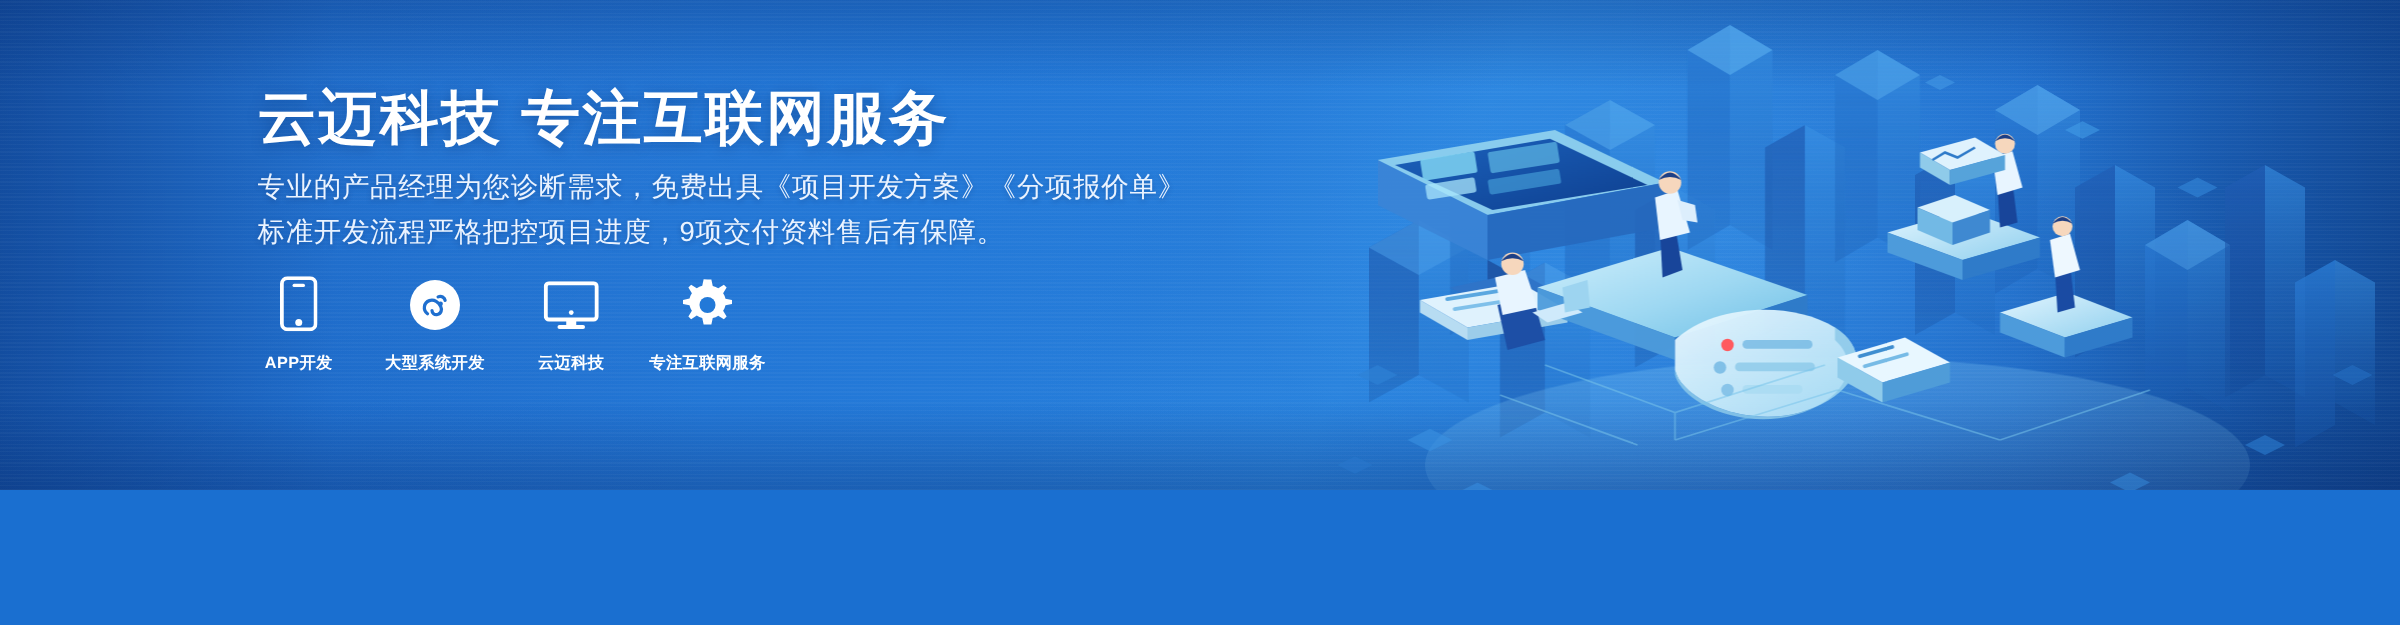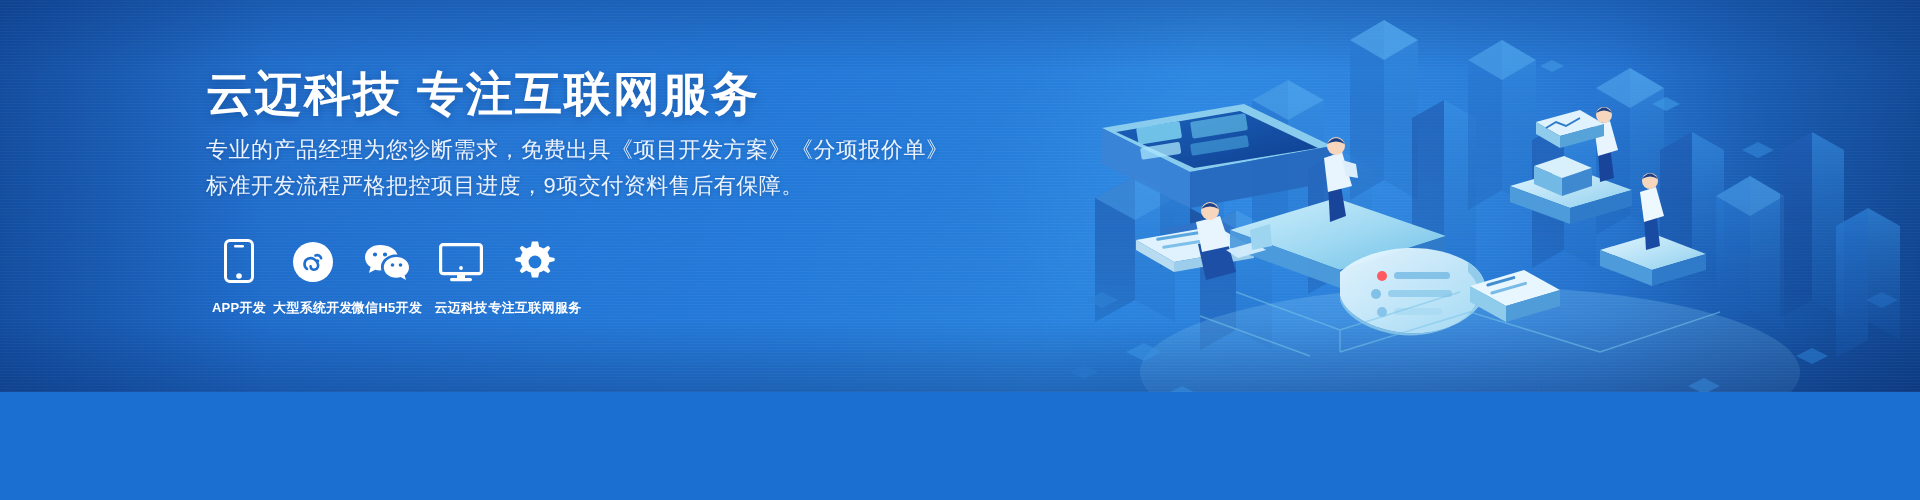--- a/index.html
+++ b/index.html
@@ -37,21 +37,21 @@
     text-shadow:0 2px 10px rgba(5,40,100,0.35);
   }
   .sub{margin-top:11px;}
   .sub-line{
     font-size:22px;color:#eaf3ff;line-height:1.62;white-space:nowrap;
     letter-spacing:0.5px;font-weight:normal;
     text-shadow:0 1px 4px rgba(5,40,100,0.30);
   }
 
   
-  .icons{position:absolute;left:202px;top:237px;display:flex;z-index:20;}
+  .icons{position:absolute;left:202px;top:219px;display:flex;z-index:20;gap:35px;}
   .icon-cell{
     width:74px;display:flex;flex-direction:column;align-items:center;
     margin-right:0px;
   }
   .icon-box{height:46px;display:flex;align-items:flex-end;justify-content:center;}
   .icon-box svg{display:block;}
   .icon-label{
     margin-top:16px;font-size:13px;color:#ffffff;white-space:nowrap;
     font-weight:bold;letter-spacing:0.3px;
   }
@@ -314,33 +314,20 @@
         <svg width="42" height="42" viewBox="0 0 42 42">
           <circle cx="21" cy="21" r="20" fill="#ffffff"></circle>
           <path d="M15 28 c-4 -3 -3 -9 1.5 -10.5 c4 -1.3 7.5 1.5 9 4.5 c1.4 2.8 0.4 6 -2.5 6.6 c-2.6 0.6 -4.4 -1.2 -4.4 -3.2" fill="none" stroke="#1f6fcf" stroke-width="2.6" stroke-linecap="round"></path>
           <path d="M23.5 14.5 c2.6 -1.1 5.2 0.4 5.6 2.8" fill="none" stroke="#1f6fcf" stroke-width="2.6" stroke-linecap="round"></path>
           <circle cx="25.5" cy="20" r="1.8" fill="#1f6fcf"></circle>
         </svg>
       </div>
       <div class="icon-label">大型系统开发</div>
     </div>
 
-    <div class="icon-cell">
-      <div class="icon-box">
-        <svg width="46" height="40" viewBox="0 0 46 40">
-          <path d="M16 2 C7.5 2 1 7.6 1 14.4 c0 3.9 2.2 7.4 5.6 9.6 L5 30 l6.1 -3.2 c1.5 0.4 3.2 0.6 4.9 0.6 c0.5 0 1 0 1.5 -0.05 C17 26.1 16.9 25.2 16.9 24.3 C16.9 17.2 23.6 11.6 31.9 11.6 c0.5 0 1 0.02 1.5 0.06 C32 6.1 24.7 2 16 2 Z" fill="#ffffff"></path>
-          <circle cx="11" cy="11.5" r="2.1" fill="#1f6fcf"></circle>
-          <circle cx="21" cy="11.5" r="2.1" fill="#1f6fcf"></circle>
-          <path d="M45 24.4 c0 -5.7 -5.6 -10.3 -12.6 -10.3 c-7 0 -12.6 4.6 -12.6 10.3 c0 5.7 5.6 10.3 12.6 10.3 c1.5 0 2.9 -0.2 4.2 -0.6 L42 37 l-1.4 -4.5 c2.7 -1.9 4.4 -4.8 4.4 -8.1 Z" fill="#ffffff"></path>
-          <circle cx="28.5" cy="22" r="1.8" fill="#1f6fcf"></circle>
-          <circle cx="36.5" cy="22" r="1.8" fill="#1f6fcf"></circle>
-        </svg>
-      </div>
-      <div class="icon-label">微信H5开发</div>
-    </div>
 
     <div class="icon-cell">
       <div class="icon-box">
         <svg width="44" height="40" viewBox="0 0 44 40">
           <rect x="1.6" y="1.6" width="40.8" height="29" rx="2.6" fill="none" stroke="#ffffff" stroke-width="3.2"></rect>
           <circle cx="22" cy="25" r="1.9" fill="#ffffff"></circle>
           <rect x="18" y="31" width="8" height="4" fill="#ffffff"></rect>
           <rect x="11" y="35" width="22" height="3.2" rx="1.6" fill="#ffffff"></rect>
         </svg>
       </div>

